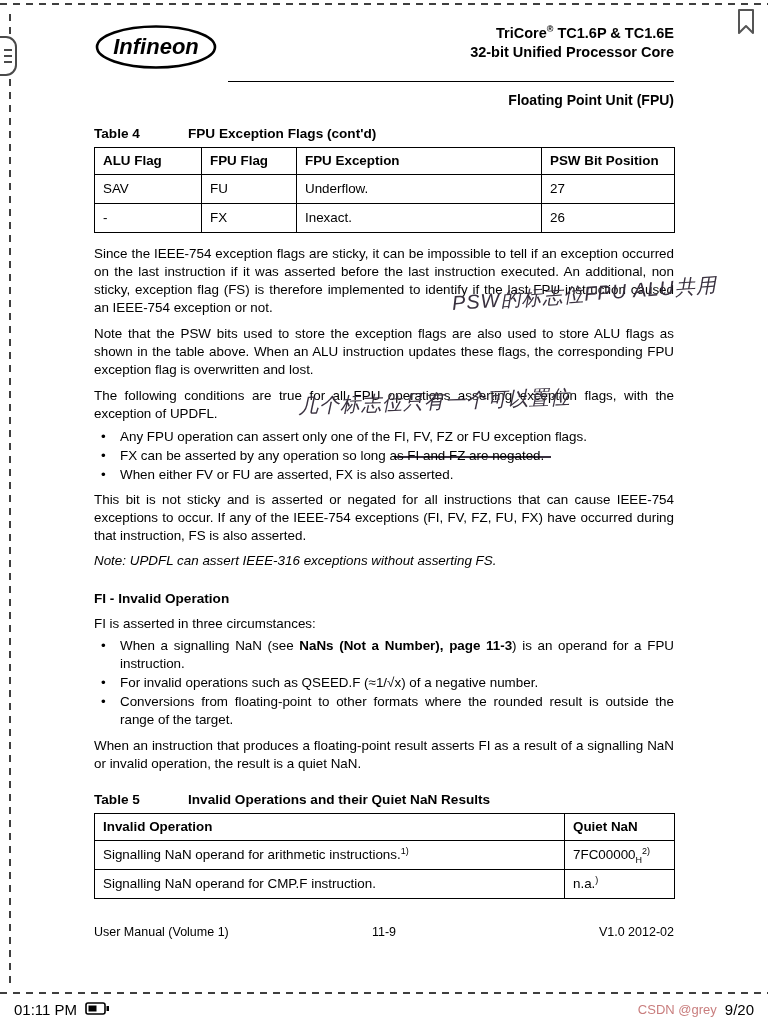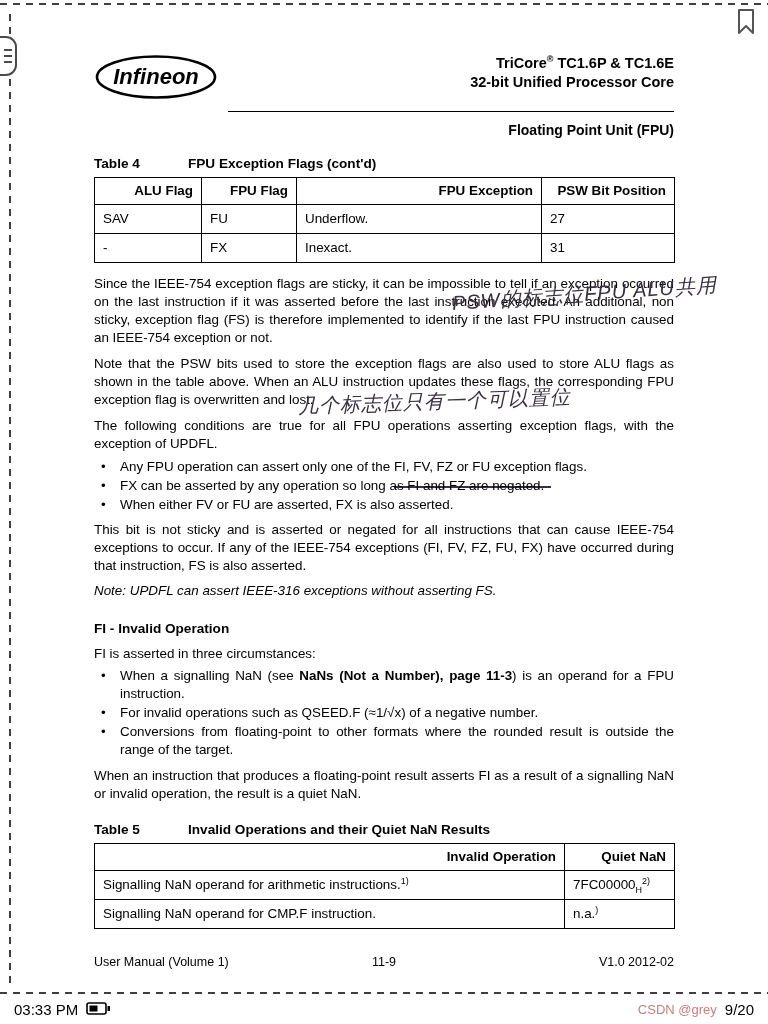--- a/index.html
+++ b/index.html
@@ -17,33 +17,33 @@
 
   
   .bookmark { position:absolute; top:8px; right:12px; }
   .left-tab { position:absolute; left:-7px; top:36px; width:24px; height:40px;
               border:2px solid #4a4a4a; border-radius:0 11px 11px 0;
               display:flex; flex-direction:column; justify-content:center; gap:4px;
               padding-left:9px; background:#fff; }
   .tab-line { width:8px; height:2px; background:#4a4a4a; }
 
   
-  .page { position:absolute; left:94px; width:580px; top:54px; font-size:13.4px; line-height:18px; }
+  .page { position:absolute; left:94px; width:580px; top:24px; font-size:13.4px; line-height:18px; }
   .hdr-row { display:flex; justify-content:space-between; align-items:flex-start; }
   .hdr-title { text-align:right; font-weight:bold; font-size:14.5px; line-height:19px; }
   .hdr-rule { border-top:1.6px solid #000; margin-top:6px; margin-left:134px; }
   .hdr-section { text-align:right; font-weight:bold; font-size:14px; margin-top:9px; }
 
   .caption { display:flex; font-weight:bold; font-size:13.6px; margin-top:16px; }
   .cap-label { width:94px; flex:none; }
 
   table { border-collapse:collapse; width:100%; table-layout:fixed; margin-top:4px; }
   th, td { border:1.6px solid #000; padding:5px 8px; font-size:13.4px; text-align:left;
            vertical-align:middle; overflow:hidden; white-space:nowrap; }
-  th { font-weight:bold; padding:4px 8px;text-align:right; }
+  th { font-weight:bold; padding:4px 8px; }
 
   .para { text-align:justify; margin-top:9px; }
   .para-tight { text-align:justify; margin-top:8px; }
 
   .bullet { position:relative; padding-left:26px; text-align:justify; margin-top:1px; }
   .marker { position:absolute; left:7px; top:0; }
 
   .sec-head { font-weight:bold; font-size:13.6px; margin-top:20px; }
   .note { font-style:italic; margin-top:7px; }
 
@@ -133,21 +133,21 @@
         <tr>
           <td>SAV</td>
           <td>FU</td>
           <td>Underflow.</td>
           <td>27</td>
         </tr>
         <tr>
           <td>-</td>
           <td>FX</td>
           <td>Inexact.</td>
-          <td>31</td>
+          <td>26</td>
         </tr>
       </tbody>
     </table>
 
     <div class="para" style="margin-top:12px">Since the IEEE-754 exception flags are sticky, it can be impossible to tell if an exception occurred on the last instruction if it was asserted before the last instruction executed. An additional, non sticky, exception flag (FS) is therefore implemented to identify if the last FPU instruction caused an IEEE-754 exception or not.</div>
     <div class="para-tight">Note that the PSW bits used to store the exception flags are also used to store ALU flags as shown in the table above. When an ALU instruction updates these flags, the corresponding FPU exception flag is overwritten and lost.</div>
     <div class="para-tight">The following conditions are true for all FPU operations asserting exception flags, with the exception of UPDFL.</div>
 
     <div style="margin-top:5px">
       <div class="bullet">
@@ -220,21 +220,21 @@
       <div class="fc">11-9</div>
       <div class="fr">V1.0 2012-02</div>
     </div>
 
   </div>
 
   <div class="hand" style="left:452px; top:290px;">PSW的标志位FPU ALU共用</div>
   <div class="hand hand-2" style="left:298px; top:393px;">几个标志位只有一个可以置位</div>
 
   <div class="statusbar">
-    <span class="sb-time">03:33 PM</span>
+    <span class="sb-time">01:11 PM</span>
     <span>
       <svg width="25" height="13" viewBox="0 0 25 13">
         <rect x="1" y="1" width="19" height="11" rx="2" fill="none" stroke="#000" stroke-width="1.6"></rect>
         <rect x="3.5" y="3.5" width="8" height="6" fill="#000"></rect>
         <rect x="21.5" y="4" width="2.5" height="5" fill="#000"></rect>
       </svg>
     </span>
     <span class="sb-spacer"></span>
     <span class="watermark">CSDN @grey</span>
     <span class="sb-page">9/20</span>

